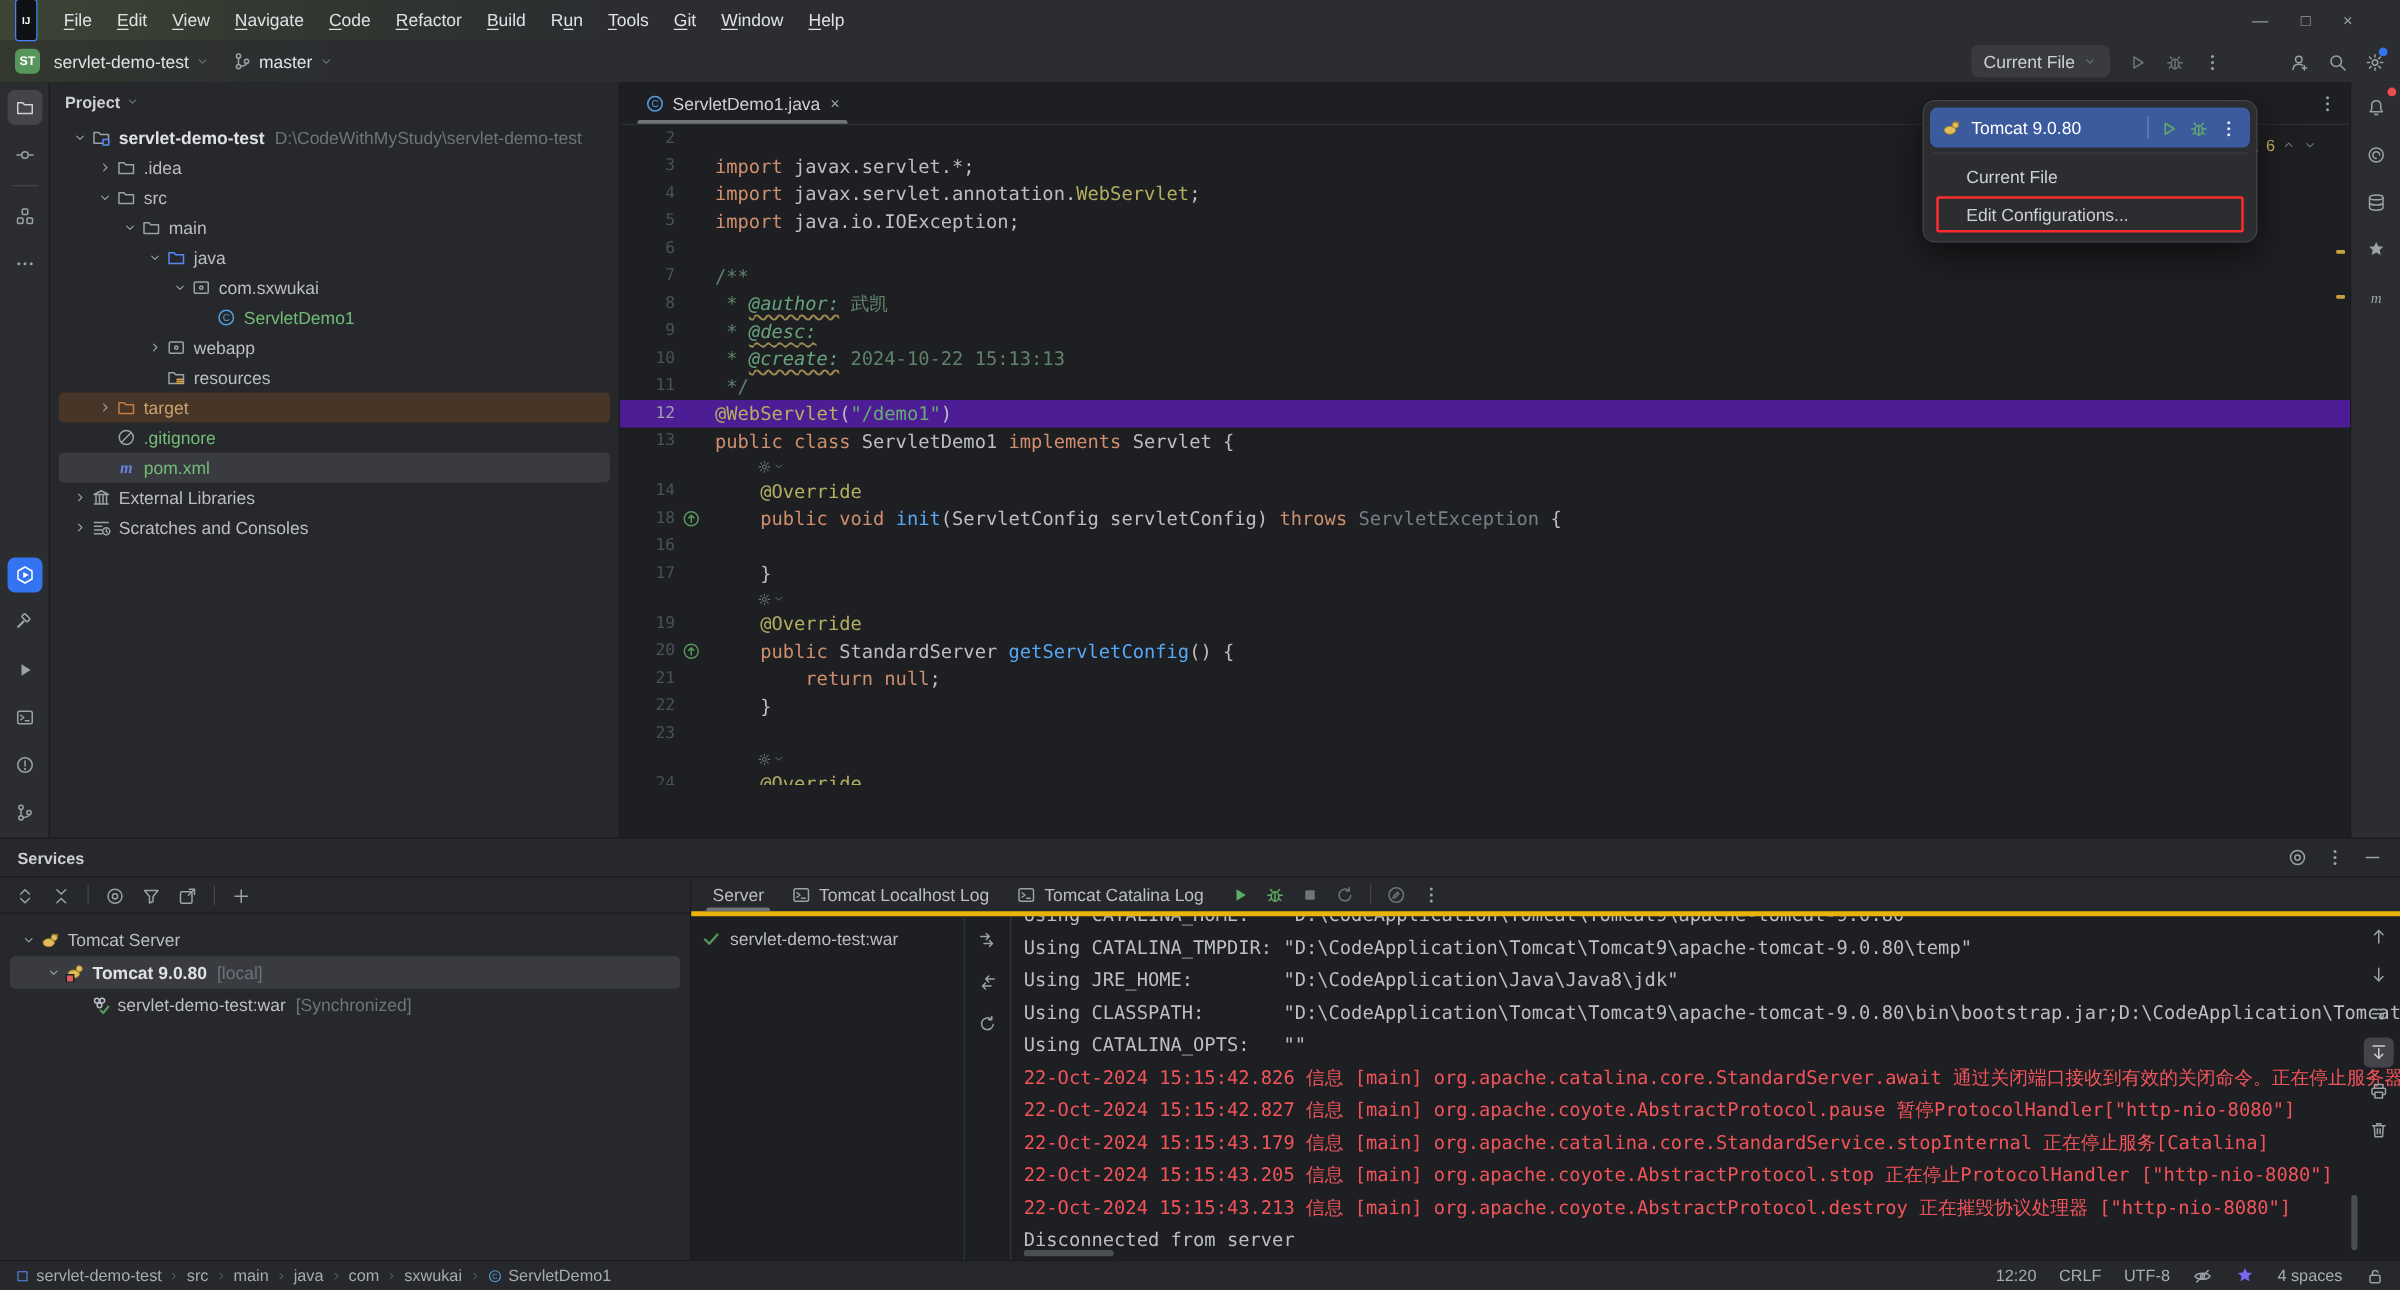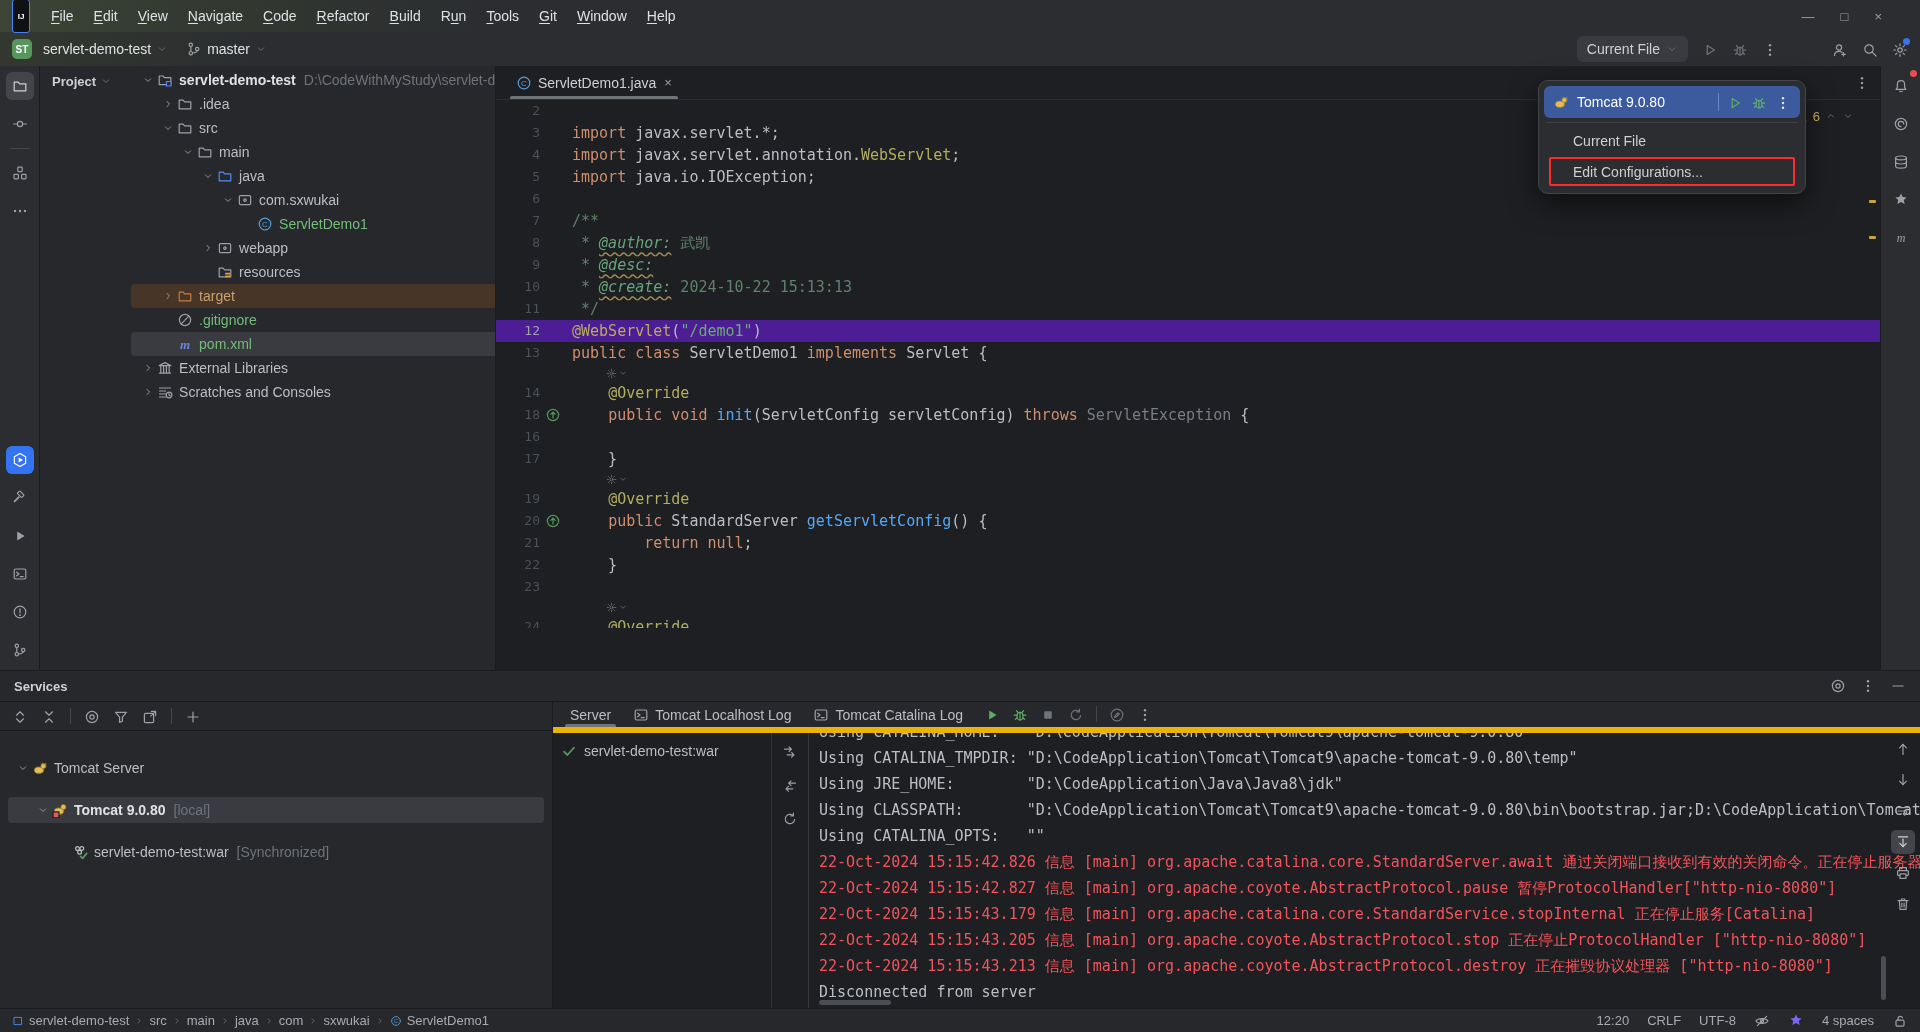--- a/index.html
+++ b/index.html
@@ -29,21 +29,21 @@
 #main{display:flex;height:604px}
 .strip{width:40px;background:#2B2D30;display:flex;flex-direction:column;align-items:center;padding:6px 0;gap:10px;flex:none}
 .strip.right{border-left:1px solid #1A1B1E}
 .strip.left{border-right:1px solid #1A1B1E}
 .slot{width:28px;height:28px;border-radius:6px;display:flex;align-items:center;justify-content:center;color:#9DA0A8;position:relative}
 .slot.active{background:#43454A;color:#CED0D6}
 .slot.accent{background:#3574F0;color:#fff}
 .strip-div{width:20px;height:1px;background:#43454A;flex:none}
 .push{margin-top:auto}
 
-#project{width:456px;background:#26282B;border-right:1px solid #1A1B1E;display:flex;flex:none;overflow:hidden}
+#project{width:456px;background:#26282B;border-right:1px solid #1A1B1E;display:flex;flex-direction:column;flex:none;overflow:hidden}
 .p-header{height:30px;display:flex;align-items:center;padding:0 12px;gap:4px;color:#CED0D6;font-weight:bold;font-size:13px}
 .tree{padding-top:2px}
 .trow{height:24px;display:flex;align-items:center;font-size:14px;white-space:nowrap;border-radius:4px;margin:0 7px;padding-right:6px;overflow:hidden}
 .trow.selected{background:#393B40}
 .chevslot{width:18px;display:flex;justify-content:center;color:#9DA0A8;flex:none}
 .tlabel{margin-left:6px}
 .tsuffix{margin-left:8px;color:#6F737A}
 .bold{font-weight:bold;color:#DFE1E5}
 
 #editor{flex:1;display:flex;flex-direction:column;background:#1E1F22;position:relative;overflow:hidden}
@@ -69,24 +69,24 @@
 .stripe-mark{position:absolute;right:4px;width:7px;height:3px;background:#C9A23F;border-radius:1px}
 
 #services{height:338px;display:flex;flex-direction:column;background:#26282B;border-top:1px solid #1A1B1E}
 .s-header{height:30px;display:flex;align-items:center;padding:0 14px;color:#CED0D6;font-weight:bold;font-size:13px;flex:none}
 .s-hicons{margin-left:auto;display:flex;gap:14px;color:#9DA0A8}
 .s-body{flex:1;display:flex;min-height:0}
 .s-left{width:553px;display:flex;flex-direction:column;border-right:1px solid #1A1B1E;flex:none}
 .s-toolbar{height:30px;display:flex;align-items:center;gap:13px;padding:0 12px;border-bottom:1px solid #1A1B1E;border-top:1px solid #1A1B1E;color:#9DA0A8;flex:none}
 .tool-div{width:1px;height:16px;background:#43454A}
 .s-tree{padding-top:8px}
-.srow{height:26px;display:flex;align-items:center;white-space:nowrap;border-radius:4px;margin:16px 8px}
+.srow{height:26px;display:flex;align-items:center;white-space:nowrap;border-radius:4px;margin:0 8px}
 .srow.selected{background:#393B40}
 .s-right{flex:1;display:flex;flex-direction:column;background:#1E1F22;min-width:0}
-.s-tabs{height:32px;display:flex;align-items:center;background:#26282B;border-bottom:6px solid #eab308;border-top:1px solid #1A1B1E;padding-left:6px;flex:none}
+.s-tabs{height:32px;display:flex;align-items:center;background:#26282B;border-bottom:4px solid #eab308;border-top:1px solid #1A1B1E;padding-left:6px;flex:none}
 .s-tab{display:flex;gap:6px;align-items:center;padding:0 11px;height:100%;color:#BCBEC4;position:relative;font-size:14px;white-space:nowrap}
 .s-tab.active::after{content:"";position:absolute;bottom:0;left:6px;right:6px;height:3px;background:#6F737A;border-radius:2px 2px 0 0}
 .s-actions{display:flex;gap:12px;margin-left:10px;align-items:center}
 .s-content{flex:1;display:flex;min-height:0}
 .deploy{width:219px;border-right:1px solid #313438;padding:10px 8px;flex:none}
 .deploy-row{display:flex;gap:7px;align-items:center;color:#BCBEC4;white-space:nowrap}
 .minibar{width:37px;border-right:1px solid #313438;display:flex;flex-direction:column;align-items:center;padding-top:10px;gap:16px;color:#9DA0A8;flex:none}
 .console{flex:1;position:relative;overflow:hidden;font-family:"DejaVu Sans Mono","Liberation Mono",monospace;font-size:15px;line-height:26px;padding-left:10px;white-space:pre}
 .console .ln{display:block}
 .console .err{color:#F2545B}

